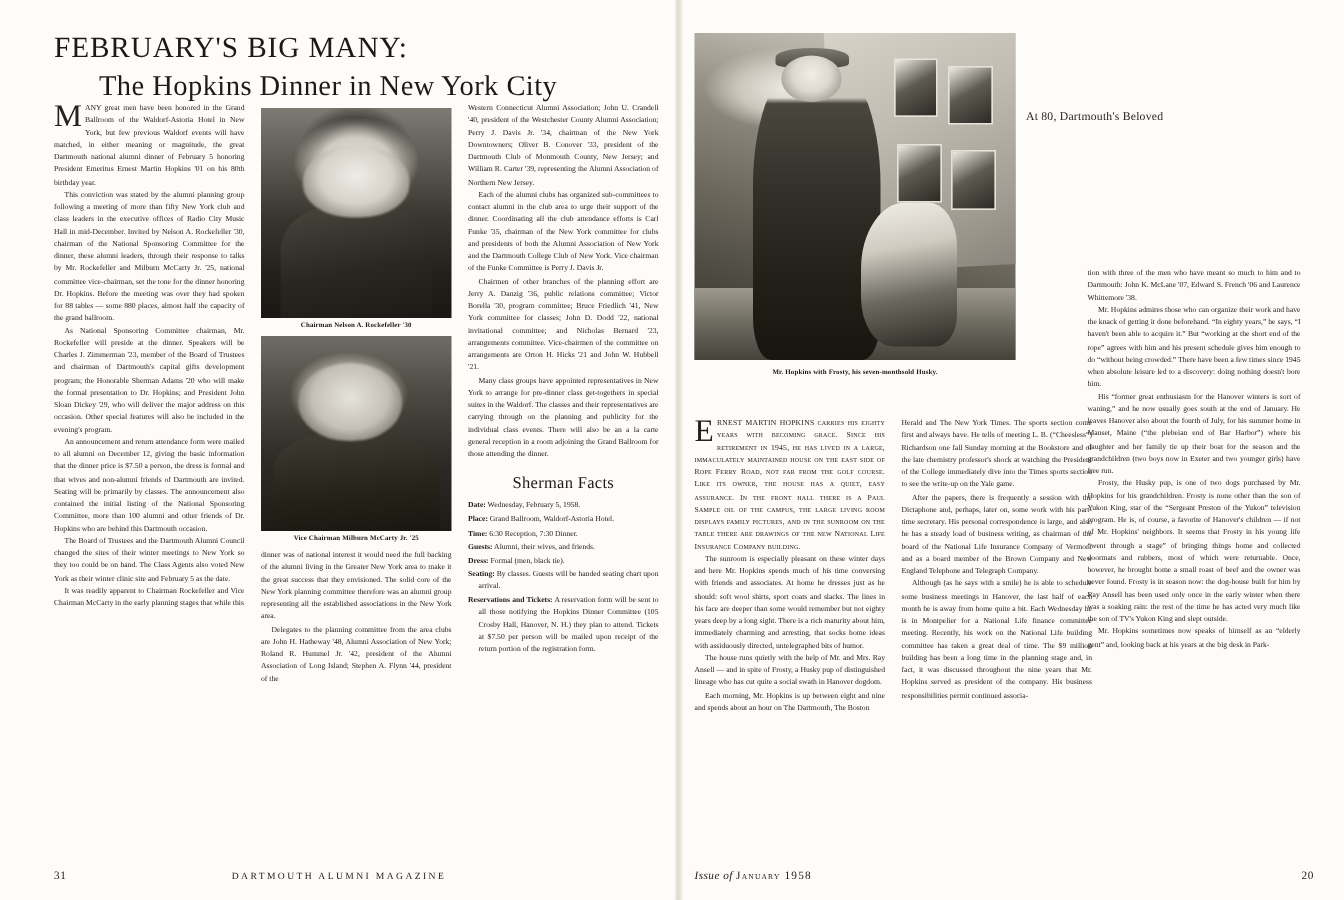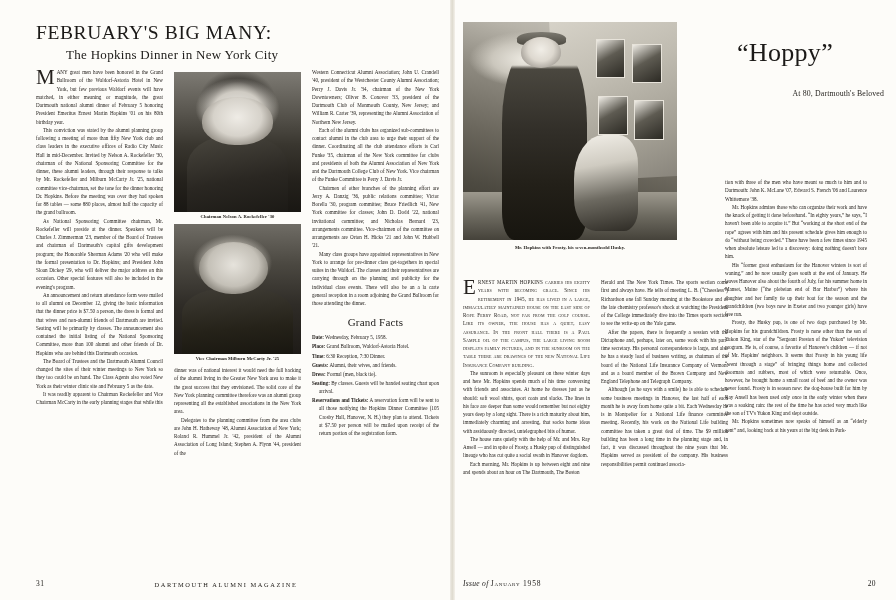--- a/index.html
+++ b/index.html
@@ -50,21 +50,21 @@
     top: 22px;
     width: 400px;
   }
   .headline .l1 {
     font-size: 19.5px;
     letter-spacing: 0.6px;
     font-weight: normal;
     white-space: nowrap;
   }
   .headline .l2 {
-    font-size: 13px;
+    font-size: 19px;
     letter-spacing: 0.3px;
     margin-top: 3px;
     margin-left: 30px;
     white-space: nowrap;
   }
 
   
   .cols {
     position: absolute;
     left: 36px;
@@ -280,25 +280,25 @@
     width: 190px;
     text-align: center;
   }
   .hoppy-title .big {
     font-size: 26px;
     letter-spacing: 0.3px;
   }
   .hoppy-sub {
     position: absolute;
     left: 684px;
-    top: 84px;
+    top: 68px;
     width: 200px;
     font-size: 7.8px;
     line-height: 2.45;
-    text-align: right;
+    text-align: left;
     letter-spacing: 0.15px;
     color: #211e1a;
   }
 
   .cols-right {
     position: absolute;
     left: 463px;
     top: 278px;
     width: 404px;
     height: 300px;
@@ -357,21 +357,21 @@
       </div>
     </div>
 
     <div class="col">
       <div class="body-text">
         <p class="noindent">Western Connecticut Alumni Association; John U. Crandell '40, president of the Westchester County Alumni Association; Perry J. Davis Jr. '34, chairman of the New York Downtowners; Oliver B. Conover '33, president of the Dartmouth Club of Monmouth County, New Jersey; and William R. Carter '39, representing the Alumni Association of Northern New Jersey.</p>
         <p>Each of the alumni clubs has organized sub-committees to contact alumni in the club area to urge their support of the dinner. Coordinating all the club attendance efforts is Carl Funke '35, chairman of the New York committee for clubs and presidents of both the Alumni Association of New York and the Dartmouth College Club of New York. Vice chairman of the Funke Committee is Perry J. Davis Jr.</p>
         <p>Chairmen of other branches of the planning effort are Jerry A. Danzig '36, public relations committee; Victor Borella '30, program committee; Bruce Friedlich '41, New York committee for classes; John D. Dodd '22, national invitational committee; and Nicholas Bernard '23, arrangements committee. Vice-chairmen of the committee on arrangements are Orton H. Hicks '21 and John W. Hubbell '21.</p>
         <p>Many class groups have appointed representatives in New York to arrange for pre-dinner class get-togethers in special suites in the Waldorf. The classes and their representatives are carrying through on the planning and publicity for the individual class events. There will also be an a la carte general reception in a room adjoining the Grand Ballroom for those attending the dinner.</p>
       </div>
-      <div class="facts-title">Grand Facts</div>
+      <div class="facts-title">Sherman Facts</div>
       <div class="facts">
         <div class="row"><span class="k">Date:</span><span> Wednesday, February 5, 1958.</span></div>
         <div class="row"><span class="k">Place:</span><span> Grand Ballroom, Waldorf-Astoria Hotel.</span></div>
         <div class="row"><span class="k">Time:</span><span> 6:30 Reception, 7:30 Dinner.</span></div>
         <div class="row"><span class="k">Guests:</span><span> Alumni, their wives, and friends.</span></div>
         <div class="row"><span class="k">Dress:</span><span> Formal (men, black tie).</span></div>
         <div class="row"><span class="k">Seating:</span><span> By classes. Guests will be handed seating chart upon arrival.</span></div>
         <div class="row"><span class="k">Reservations and Tickets:</span><span> A reservation form will be sent to all those notifying the Hopkins Dinner Committee (105 Crosby Hall, Hanover, N. H.) they plan to attend. Tickets at $7.50 per person will be mailed upon receipt of the return portion of the registration form.</span></div>
       </div>
     </div>
@@ -386,23 +386,20 @@
     <div class="hp-win" style="left:79%;top:10%;width:13%;height:17%"></div>
     <div class="hp-win" style="left:63%;top:34%;width:13%;height:17%"></div>
     <div class="hp-win" style="left:80%;top:36%;width:13%;height:17%"></div>
     <div class="hp-ground"></div>
     <div class="hp-man"></div>
     <div class="hp-hat"></div>
     <div class="hp-head"></div>
     <div class="hp-dog"></div>
   </div>
 
-  <div class="hoppy-title">
-    <div class="big">“Hoppy”</div>
-  </div>
   <div class="hoppy-sub">
     <div>At 80, Dartmouth's Beloved</div>
   </div>
 
   <div style="position:absolute;left:463px;top:243px;width:214px;" class="caption">Mr. Hopkins with Frosty, his seven-monthsold Husky.</div>
 
   <div class="cols-right">
     <div class="colr">
       <div class="body-text">
         <p class="dropcap-para noindent smallcaps">ERNEST MARTIN HOPKINS carries his eighty years with becoming grace. Since his retirement in 1945, he has lived in a large, immaculately maintained house on the east side of Rope Ferry Road, not far from the golf course. Like its owner, the house has a quiet, easy assurance. In the front hall there is a Paul Sample oil of the campus, the large living room displays family pictures, and in the sunroom on the table there are drawings of the new National Life Insurance Company building.</p>

